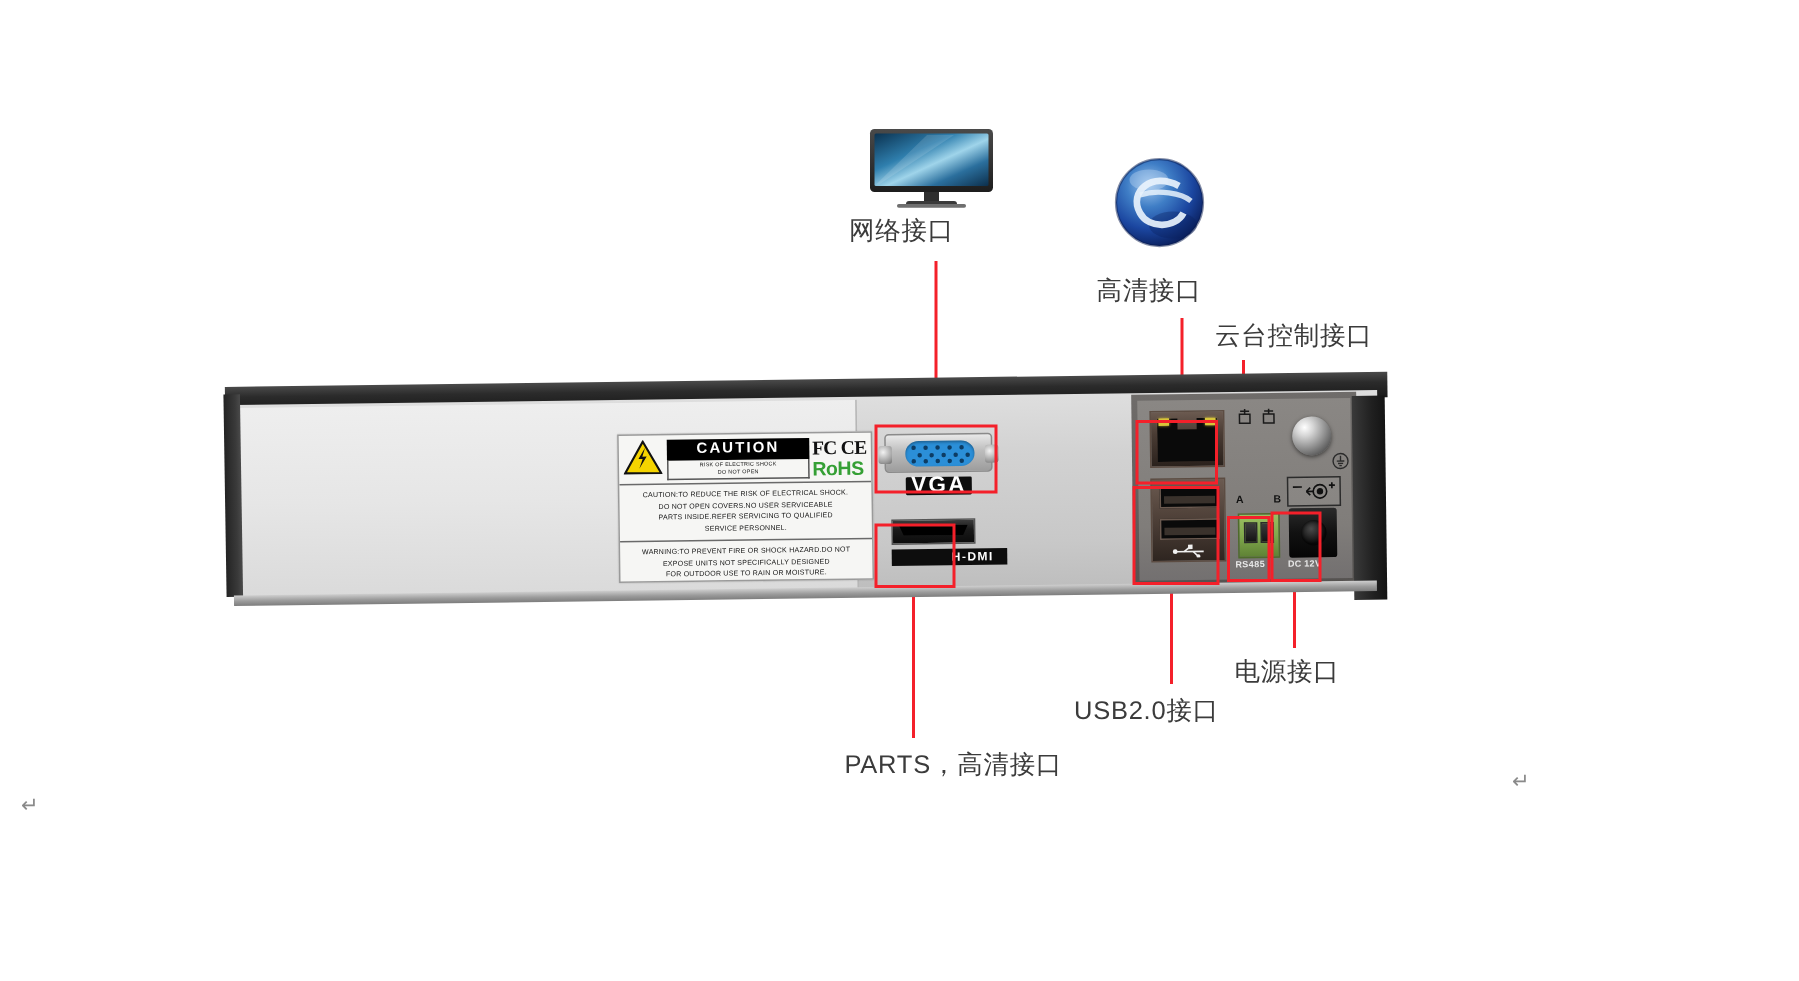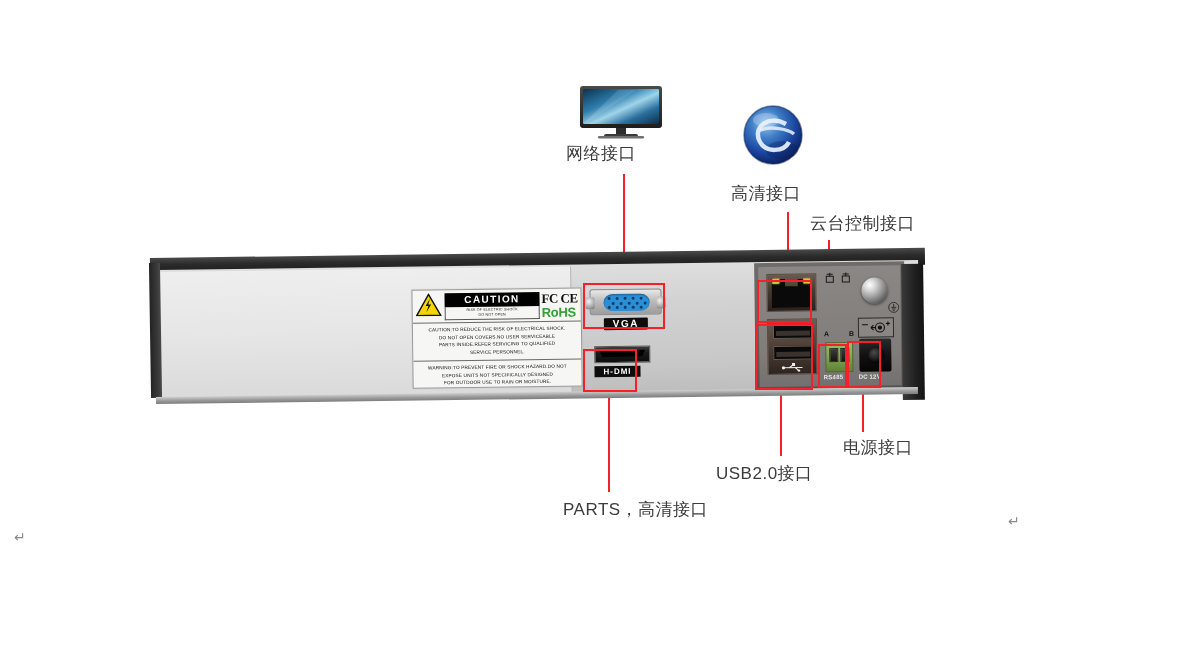--- a/index.html
+++ b/index.html
@@ -236,21 +236,21 @@
     background: radial-gradient(circle at 35% 35%, #f2f2f2, #9a9a9a 70%, #6d6d6d);
     border-radius: 2px;
   }
   .vga-screw.l { left: -5px; }
   .vga-screw.r { right: -5px; }
   .vga-text {
     margin: 3px auto 0 auto;
     width: 44px;
     background: #0d0d0d;
     color: #fff;
-    font-size: 10px;
+    font-size: 15px;
     font-weight: bold;
     text-align: center;
     letter-spacing: 1.5px;
     line-height: 12px;
     border-radius: 1px;
   }
 
   
   .hdmi-wrap { position:absolute; left: 437px; top: 82px; }
   .hdmi-port {
@@ -269,20 +269,21 @@
   .hdmi-text {
     margin-top: 3px;
     width: 46px;
     background: #0d0d0d;
     color: #fff;
     font-size: 8px;
     font-weight: bold;
     text-align: center;
     letter-spacing: 1px;
     line-height: 11px;
+    padding-left: 31px;
   }
 
   
   .rj45 {
     position: absolute;
     left: 8px; top: 7px;
     width: 50px; height: 38px;
     background: linear-gradient(180deg,#6b5a50 0%,#4a3c34 40%,#2a211c 100%);
     border: 1px solid #5c4c42;
     box-sizing: border-box;
@@ -473,21 +474,21 @@
     <circle cx="31" cy="31" r="29" fill="none" stroke="#0a1c4d" stroke-width="1.5" opacity="0.5"></circle>
   </svg>
 </div>
 
 <div class="callout-label" style="left:566px; top:142px;">网络接口</div>
 
 <div class="callout-label" style="left:731px; top:182px;">高清接口</div>
 
 <div class="callout-label" style="left:810px; top:212px;">云台控制接口</div>
 
-<div class="callout-label" style="left:823px; top:436px;margin-left:20px;">电源接口</div>
+<div class="callout-label" style="left:823px; top:436px;">电源接口</div>
 
 <div class="callout-label" style="left:716px; top:462px;">USB2.0接口</div>
 
 <div class="callout-label" style="left:563px; top:498px;">PARTS，高清接口</div>
 
 <div class="leader" style="left:623px; top:174px;  height:118px;"></div>
 <div class="leader" style="left:787px; top:212px;  height:76px;"></div>
 <div class="leader" style="left:828px; top:240px;  height:108px;"></div>
 <div class="leader" style="left:862px; top:388px;  height:44px;"></div>
 <div class="leader" style="left:780px; top:392px;  height:64px;"></div>

